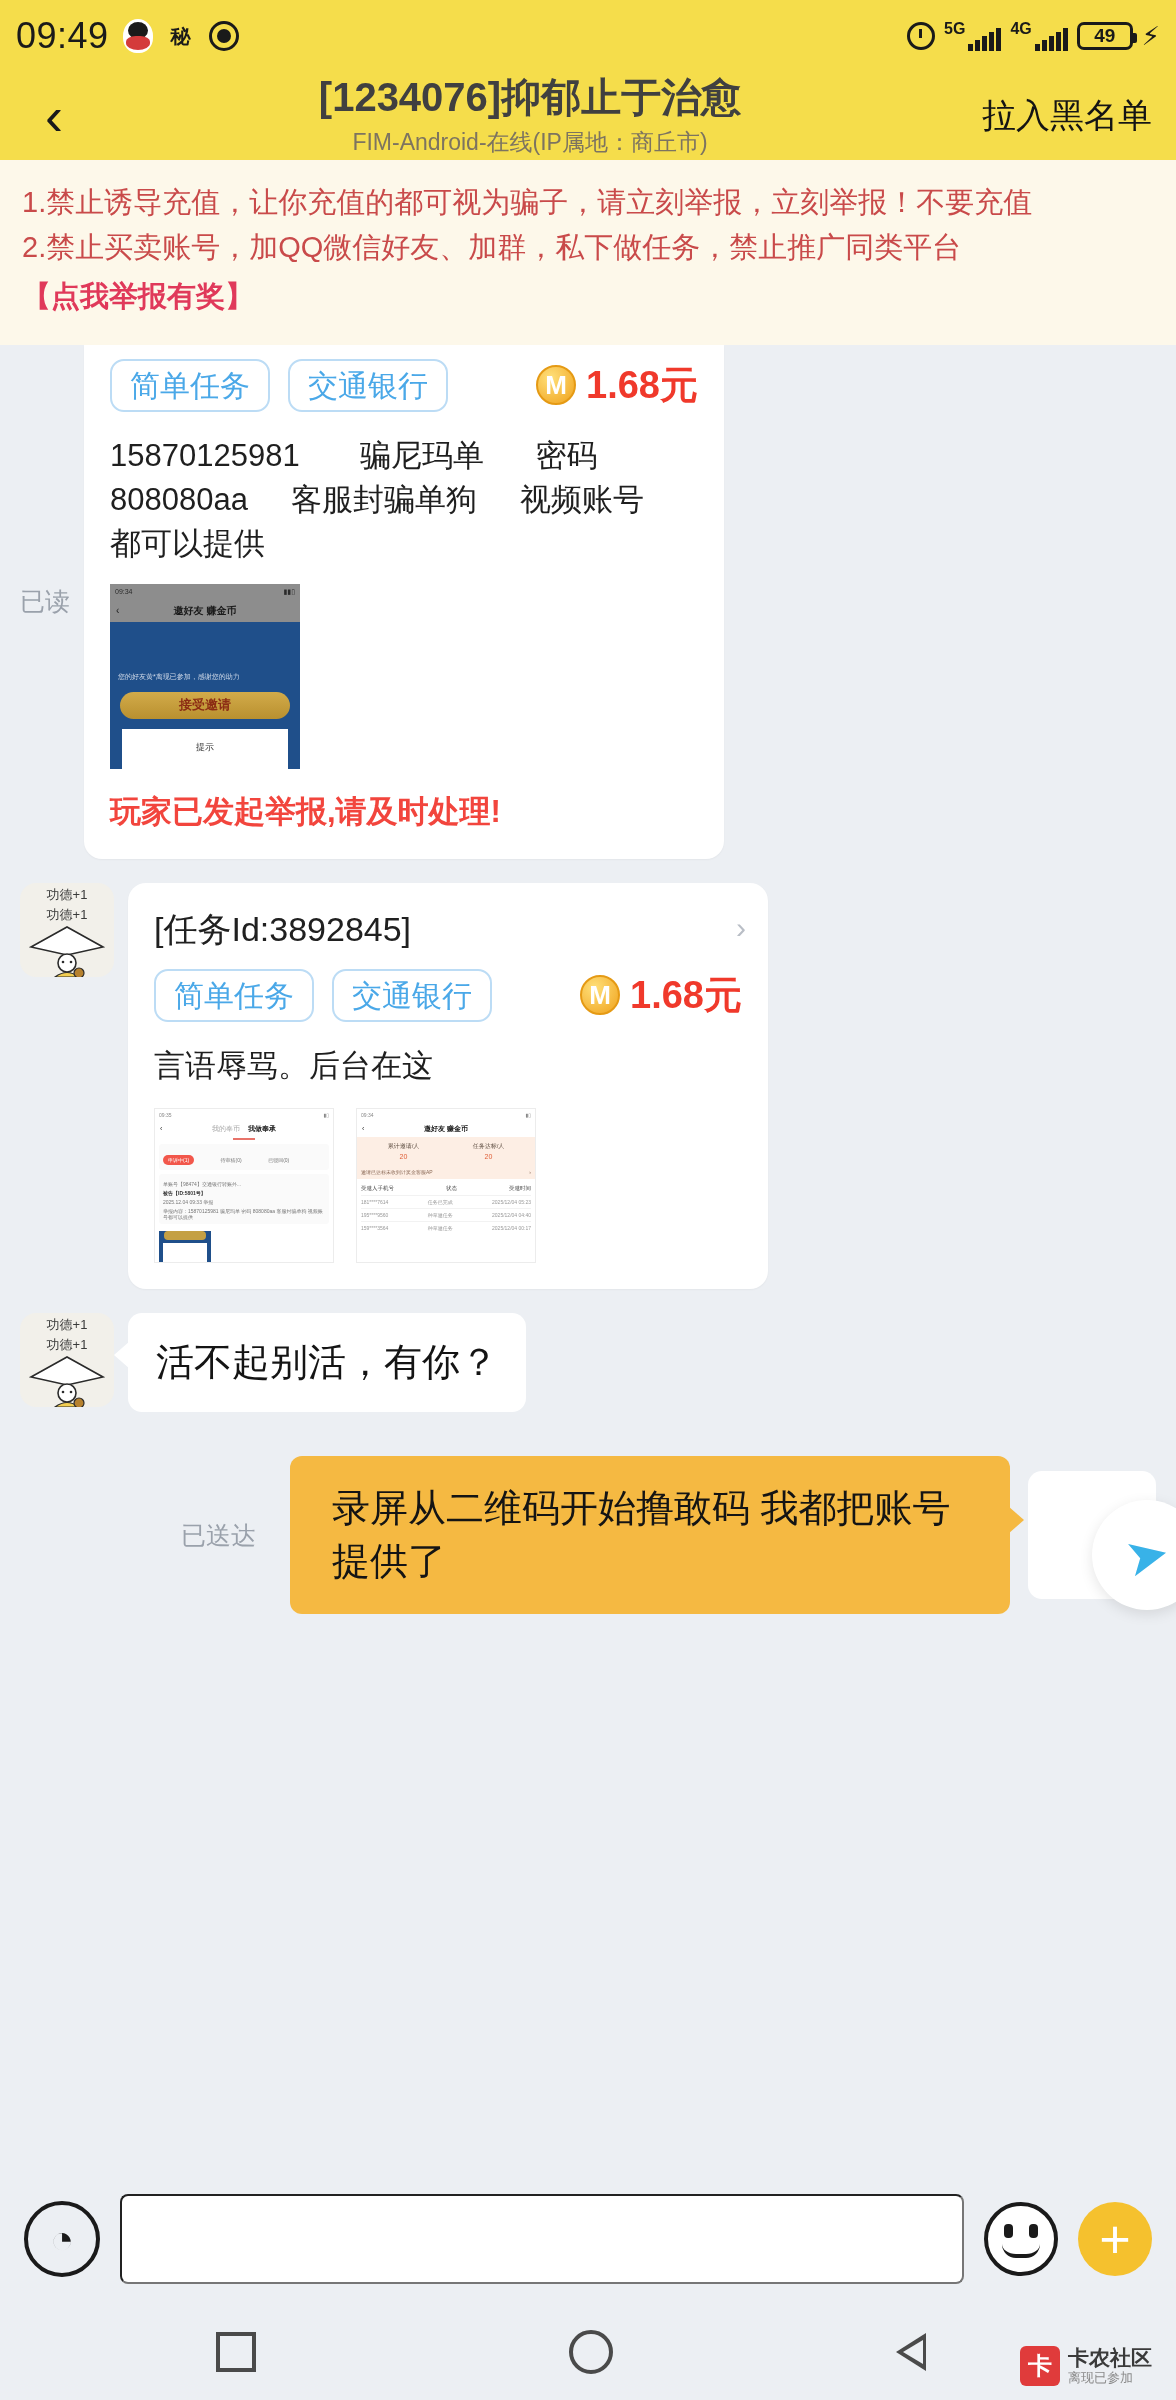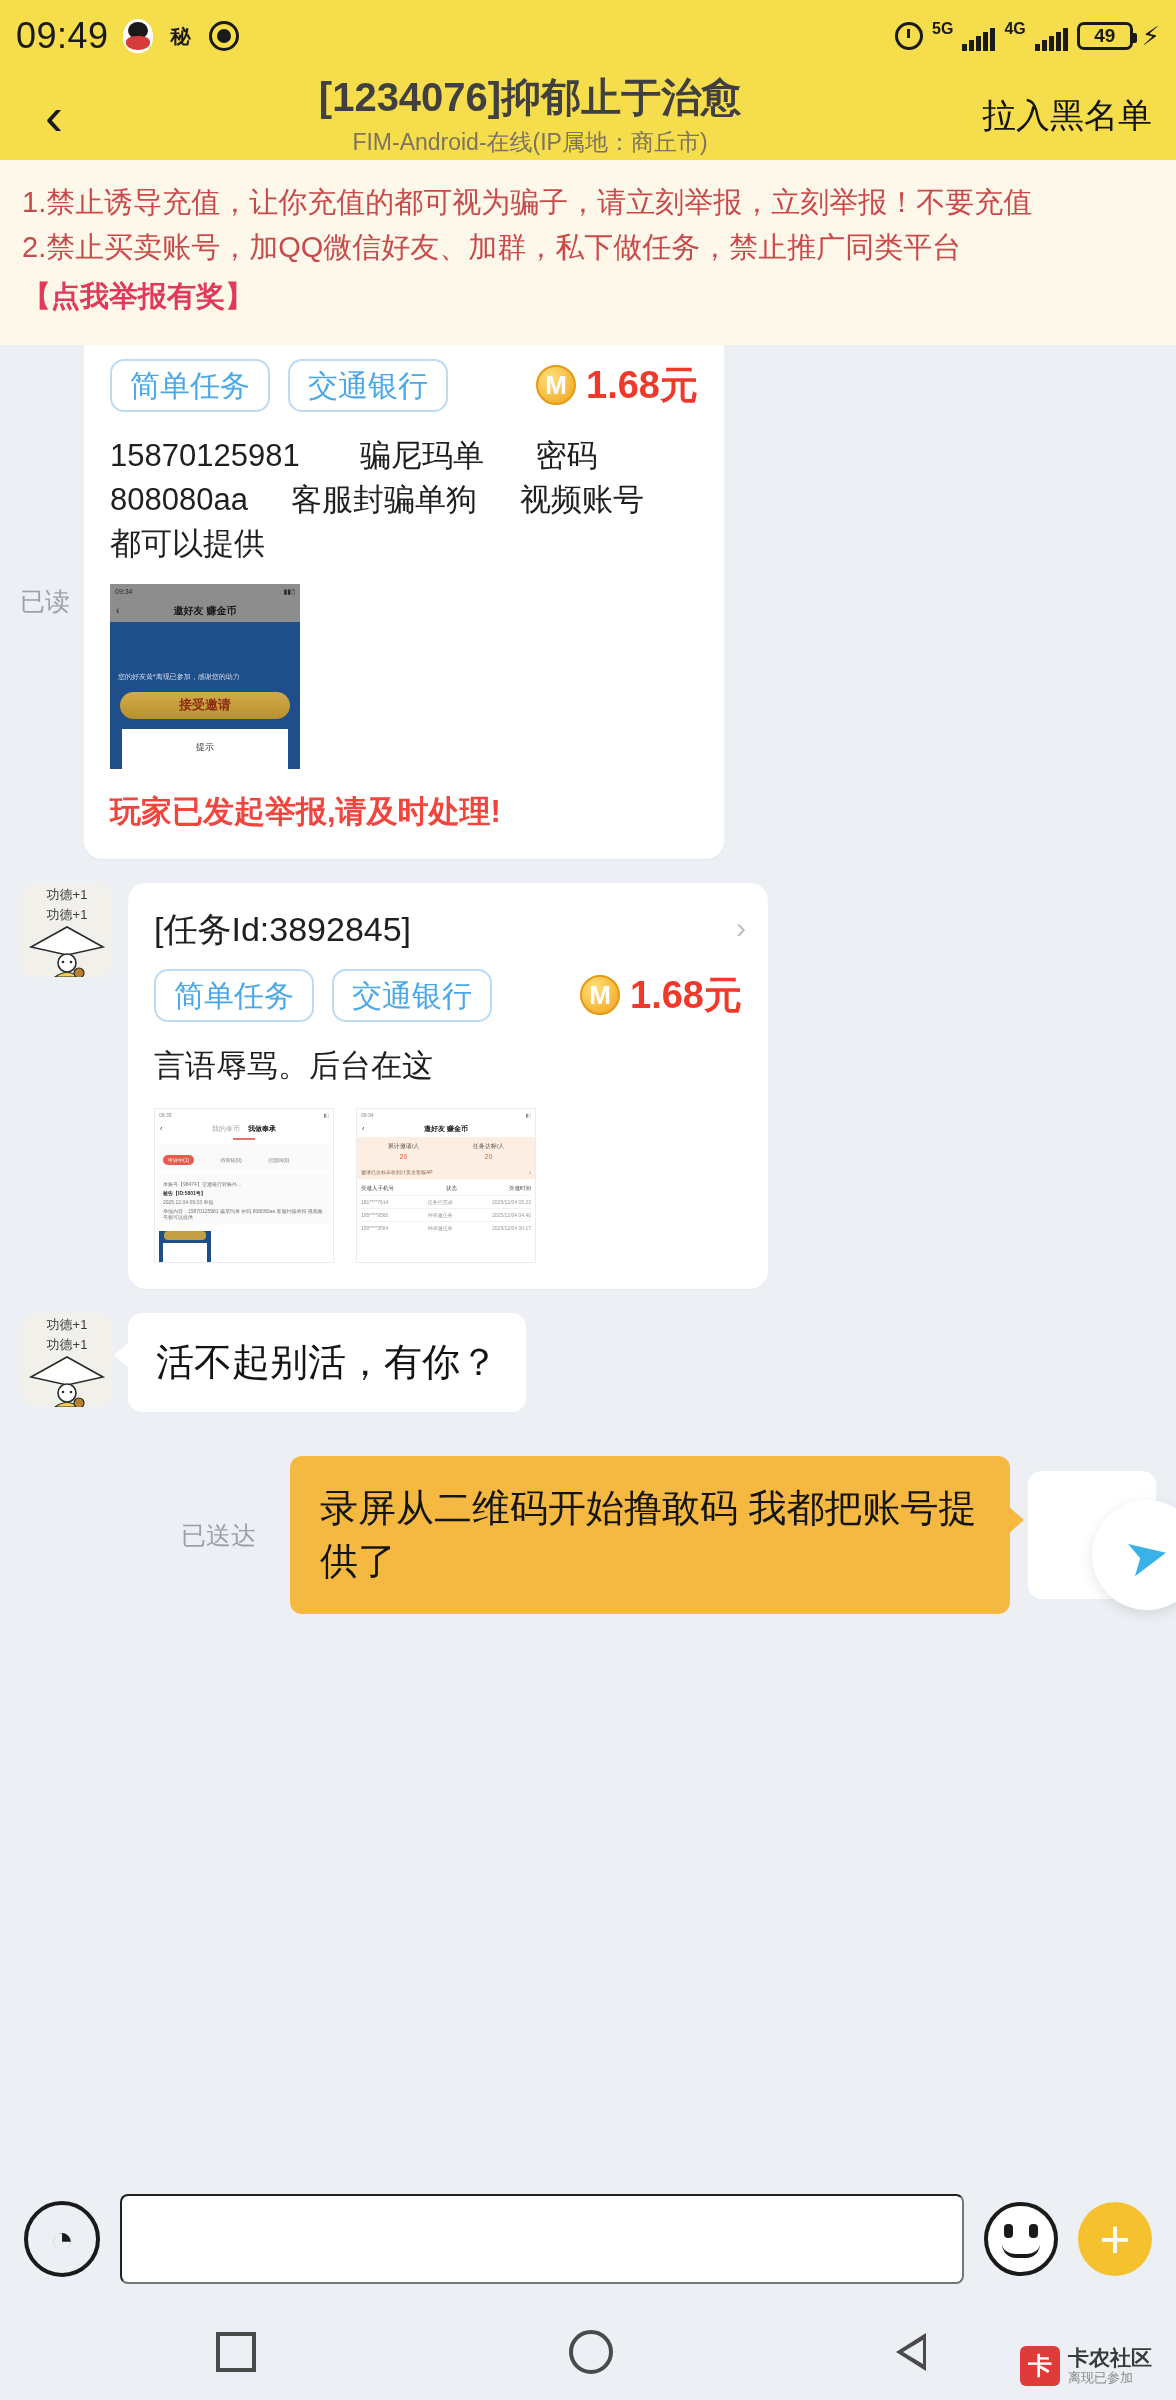--- a/index.html
+++ b/index.html
@@ -43,21 +43,21 @@
   .icon-eye::after {
     content:""; position:absolute; left:5px; top:5px; width:14px; height:14px;
     background:#1a1a1a; border-radius:50%;
   }
   .icon-alarm { width:28px; height:28px; border:3px solid #1a1a1a; border-radius:50%; position:relative; }
   .icon-alarm::before{content:"";position:absolute;left:9px;top:4px;width:3px;height:9px;background:#1a1a1a;}
   .sig { display:flex; align-items:flex-end; gap:2px; }
   .sig i { display:block; width:5px; background:#1a1a1a; }
   .sig i:nth-child(1){height:7px}.sig i:nth-child(2){height:11px}
   .sig i:nth-child(3){height:15px}.sig i:nth-child(4){height:19px}.sig i:nth-child(5){height:23px}
-  .net-grp { display:flex; align-items:flex-end; gap:9px; }
+  .net-grp { display:flex; align-items:flex-end; gap:3px; }
   .net-lbl { font-size:16px; font-weight:bold; color:#1a1a1a; line-height:1; margin-bottom:14px;}
   .battery {
     width:56px;height:28px;border:3px solid #1a1a1a;border-radius:7px;
     display:flex;align-items:center;justify-content:center;font-size:19px;font-weight:bold;color:#1a1a1a;position:relative;
   }
   .battery::after{content:"";position:absolute;right:-7px;top:8px;width:4px;height:10px;background:#1a1a1a;border-radius:0 2px 2px 0;}
   .bolt { font-size:26px; color:#1a1a1a; line-height:1; }
 
   
   .header {
@@ -176,21 +176,21 @@
   .bubble-white {
     background:#fff; border-radius:14px; padding:24px 28px;
     font-size:38px; color:#141414; position:relative; max-width:720px;
   }
   .bubble-white::before {
     content:""; position:absolute; left:-14px; top:28px;
     border-top:14px solid transparent; border-bottom:14px solid transparent;
     border-right:16px solid #fff;
   }
   .bubble-yellow {
-    background:#f5b942; border-radius:12px; padding:26px 30px;
+    background:#f5b942; border-radius:12px; padding:26px 42px;
     font-size:38px; color:#141414; line-height:1.4; position:relative; max-width:720px;
   }
   .bubble-yellow::after {
     content:""; position:absolute; right:-14px; top:50px;
     border-top:14px solid transparent; border-bottom:14px solid transparent;
     border-left:16px solid #f5b942;
   }
   .ghost-card {
     width:128px; height:128px; background:#fff; border-radius:14px; margin-left:18px; flex:none;
   }

